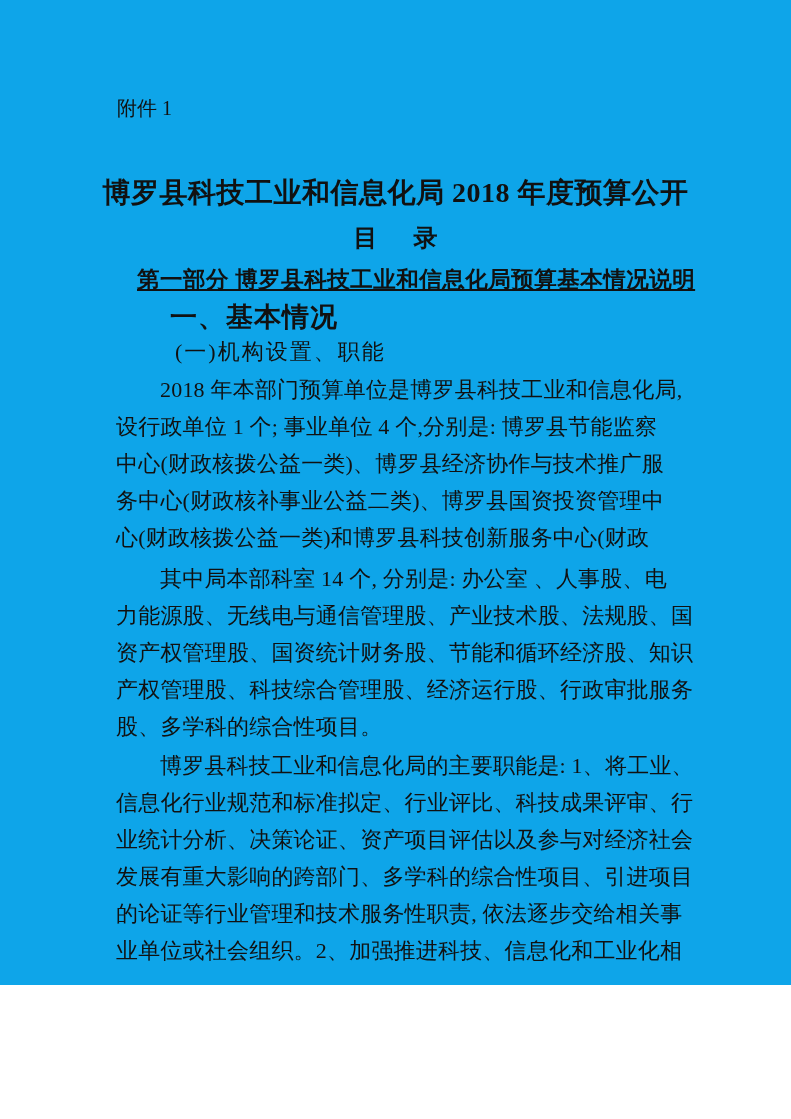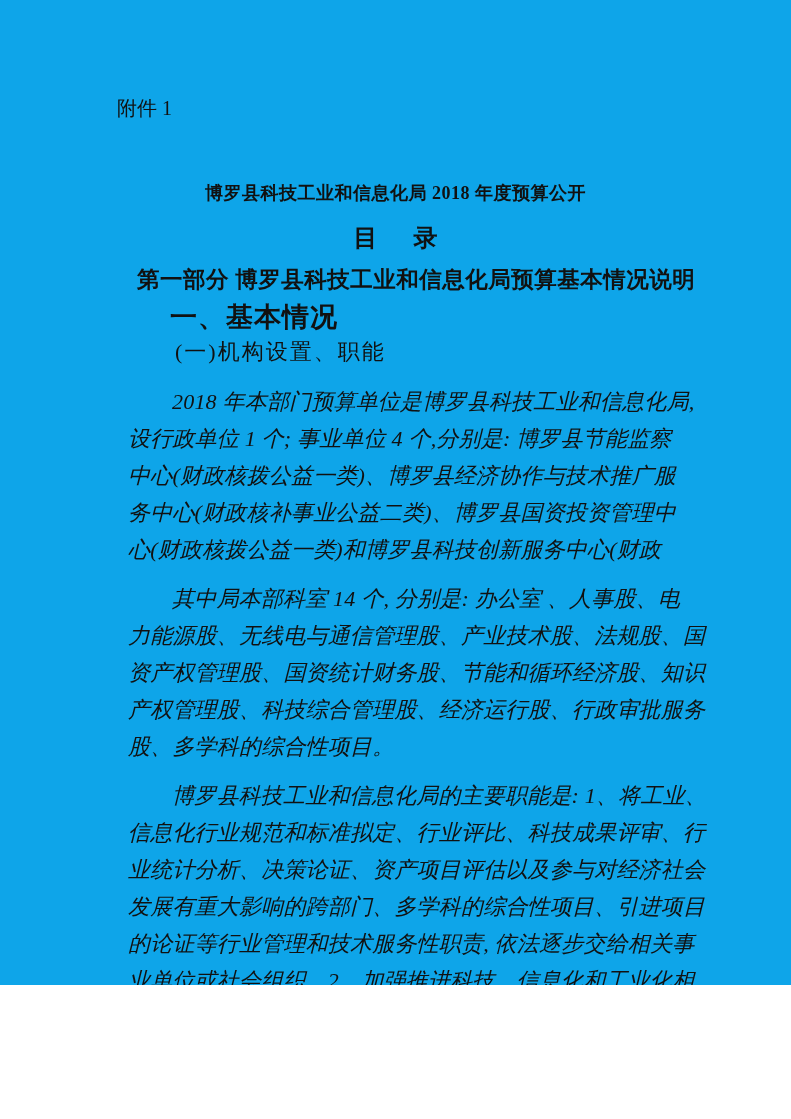--- a/index.html
+++ b/index.html
@@ -23,21 +23,21 @@
     font-size: 20px;
     line-height: 22px;
     white-space: nowrap;
   }
   .doc-title {
     position: absolute;
     top: 179px;
     left: 0;
     width: 100%;
     text-align: center;
-    font-size: 18px;
+    font-size: 28px;
     font-weight: bold;
     line-height: 28px;
     letter-spacing: 0.5px;
     white-space: nowrap;
   }
   .toc-line {
     position: absolute;
     top: 224px;
     left: 0;
     width: 100%;
@@ -53,20 +53,21 @@
   }
   .part-heading {
     position: absolute;
     top: 266px;
     left: 137px;
     font-size: 22.5px;
     font-weight: bold;
     line-height: 27px;
     letter-spacing: 0.5px;
     white-space: nowrap;
+    text-decoration: underline;
   }
   .section-heading {
     position: absolute;
     top: 304px;
     left: 170px;
     font-size: 27px;
     font-weight: bold;
     line-height: 27px;
     letter-spacing: 1px;
     white-space: nowrap;
@@ -81,21 +82,21 @@
     white-space: nowrap;
   }
   .body-text {
     position: absolute;
     top: 371px;
     left: 116px;
     width: 580px;
     font-size: 22px;
     line-height: 37px;
   }
-  .body-text .para { margin: 12px; font-style: italic; }
+  .body-text .para { margin: 0; }
   .body-text .para.p2 { margin-top: 4px; }
   .body-text .para.p3 { margin-top: 2px; }
   .body-text .line {
     white-space: nowrap;
     letter-spacing: 0.2px;
   }
   .body-text .line.first {
     text-indent: 44px;
   }
   .page-number {

